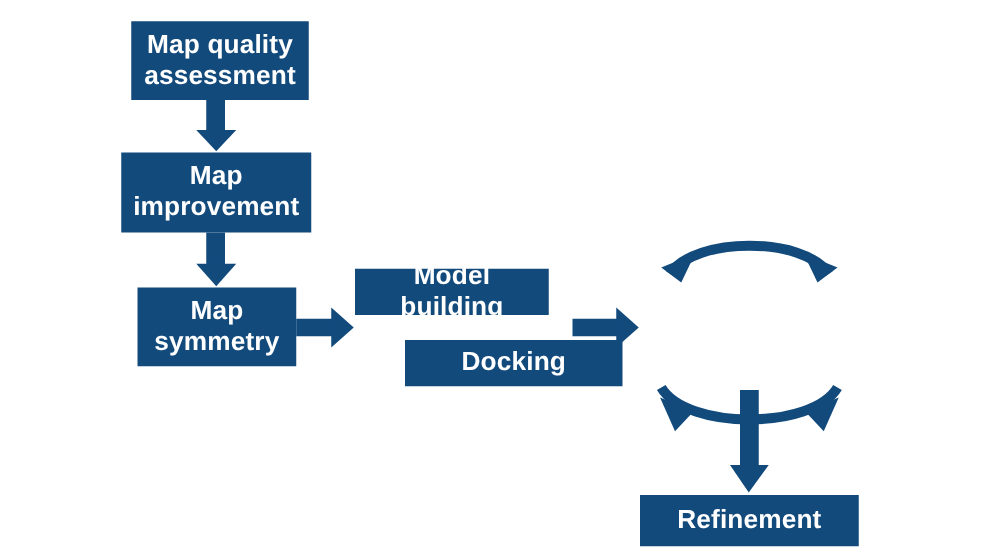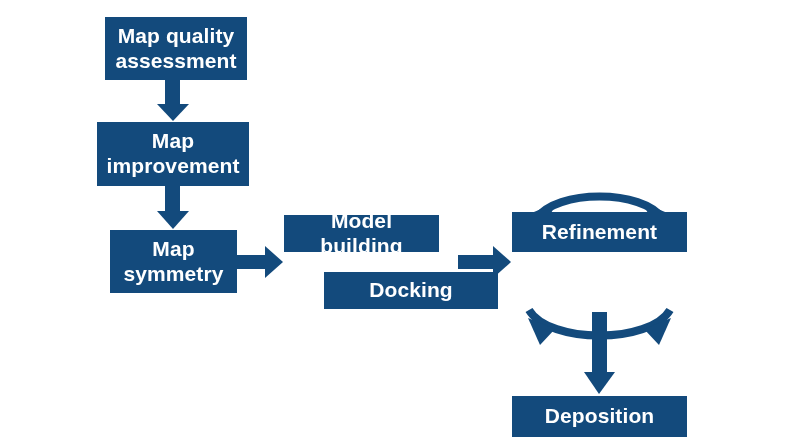--- a/index.html
+++ b/index.html
@@ -99,18 +99,17 @@
   <div class="node node-map-improvement">Map
 improvement</div>
 
   <div class="node node-map-symmetry">Map
 symmetry</div>
 
   <div class="node node-model-building">Model building</div>
 
   <div class="node node-docking">Docking</div>
 
-  <div class="node node-refinement">Refinement</div>
 
 
-  <div class="node node-deposition">Deposition</div>
+  <div class="node node-deposition">Refinement</div>
 
 </div>
 
 </body></html>

